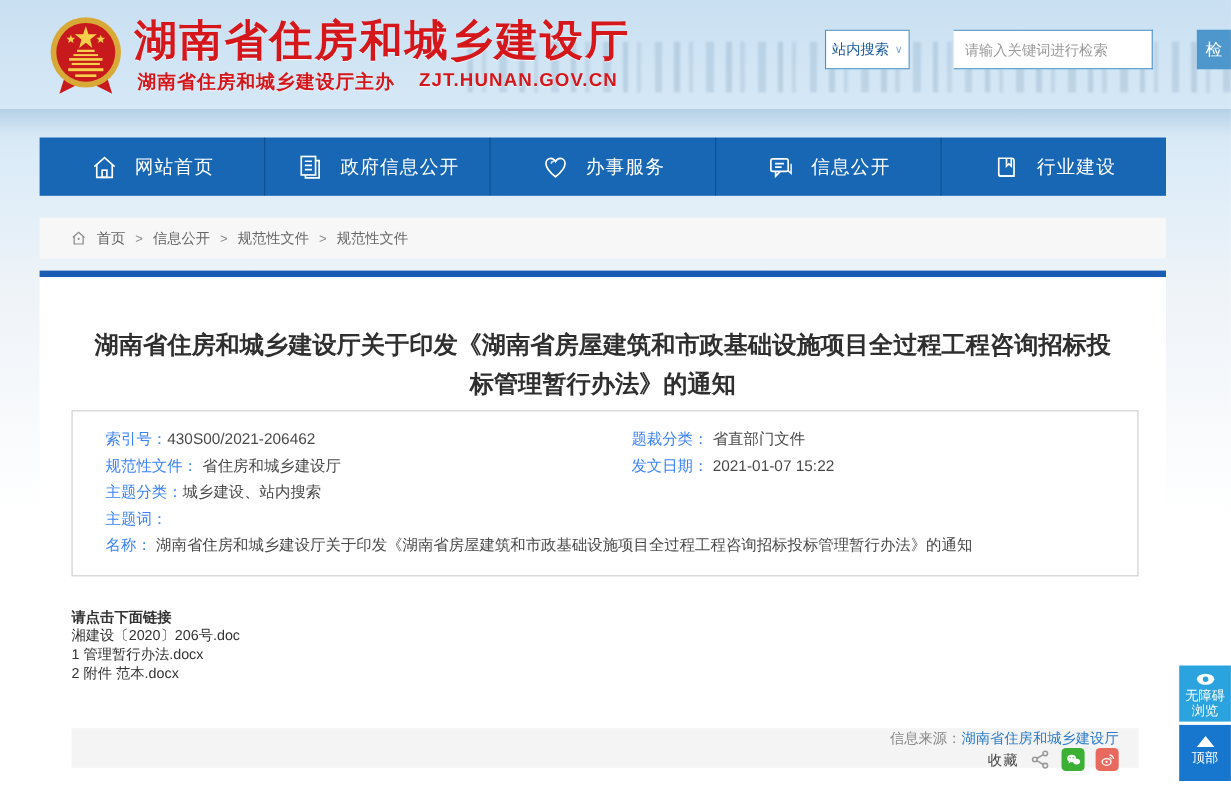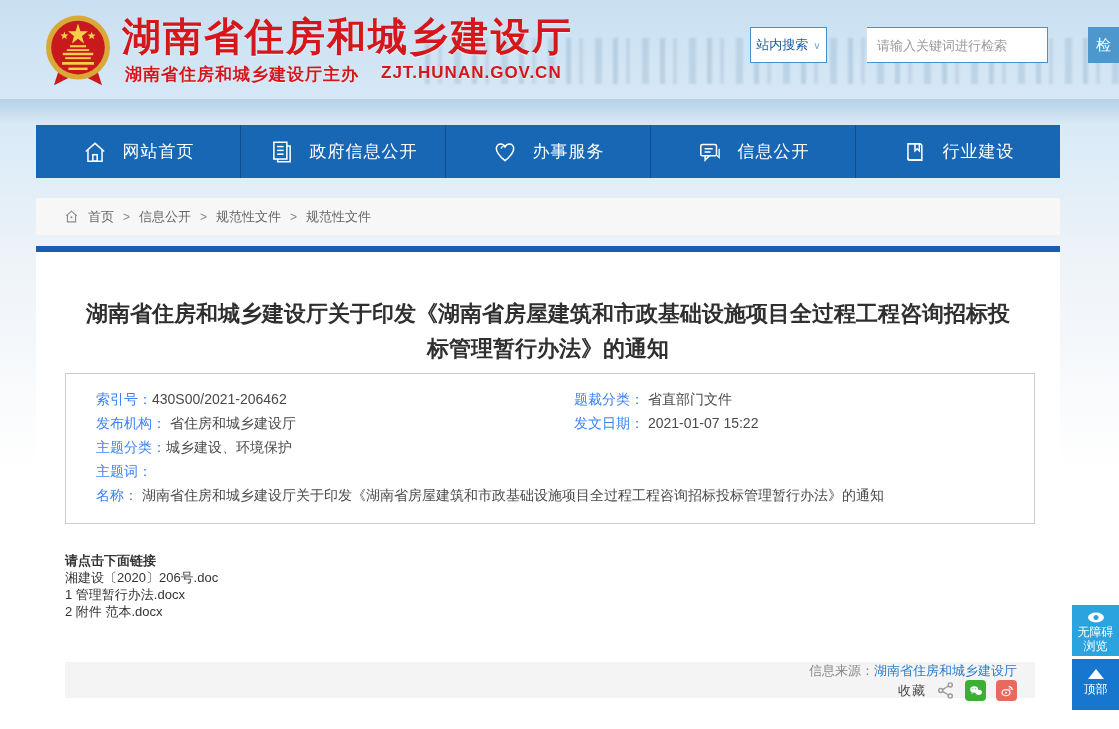--- a/index.html
+++ b/index.html
@@ -180,25 +180,25 @@
 
 <div class="card">
   <div class="art-title">湖南省住房和城乡建设厅关于印发《湖南省房屋建筑和市政基础设施项目全过程工程咨询招标投标管理暂行办法》的通知</div>
 
   <div class="meta">
     <div class="meta-row">
       <div class="meta-cell"><span class="meta-label">索引号：</span><span>430S00/2021-206462</span></div>
       <div class="meta-cell"><span class="meta-label">题裁分类：</span> <span>省直部门文件</span></div>
     </div>
     <div class="meta-row">
-      <div class="meta-cell"><span class="meta-label">发布机构：</span> <span>省住房和城乡建设厅</span></div>
+      <div class="meta-cell"><span class="meta-label">规范性文件：</span> <span>省住房和城乡建设厅</span></div>
       <div class="meta-cell"><span class="meta-label">发文日期：</span> <span>2021-01-07 15:22</span></div>
     </div>
     <div class="meta-row single">
-      <div class="meta-cell"><span class="meta-label">主题分类：</span><span>城乡建设、环境保护</span></div>
+      <div class="meta-cell"><span class="meta-label">主题分类：</span><span>城乡建设、站内搜索</span></div>
     </div>
     <div class="meta-row single">
       <div class="meta-cell"><span class="meta-label">主题词：</span><span></span></div>
     </div>
     <div class="meta-row single">
       <div class="meta-cell"><span class="meta-label">名称：</span> <span>湖南省住房和城乡建设厅关于印发《湖南省房屋建筑和市政基础设施项目全过程工程咨询招标投标管理暂行办法》的通知</span></div>
     </div>
   </div>
 
   <div class="links">

